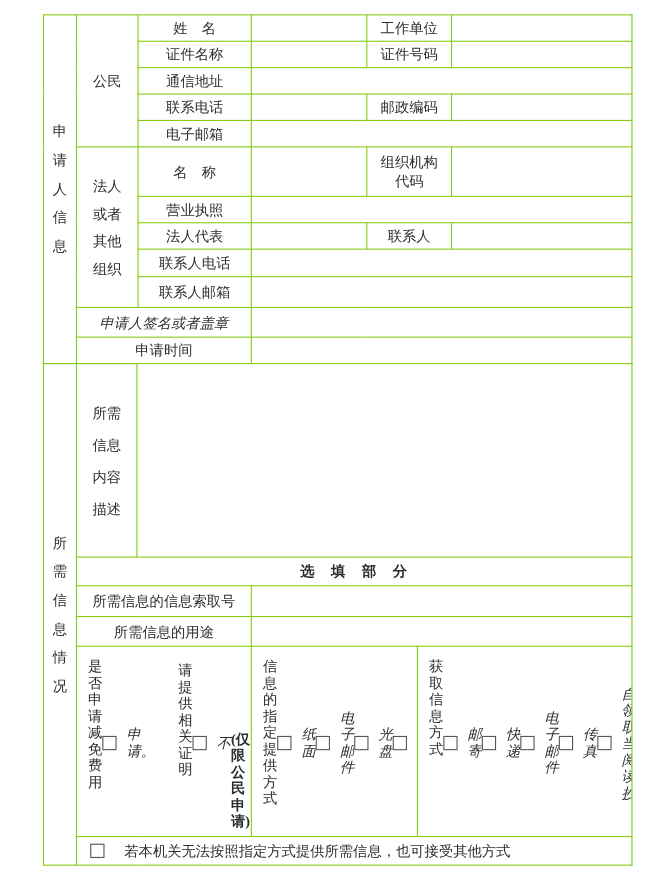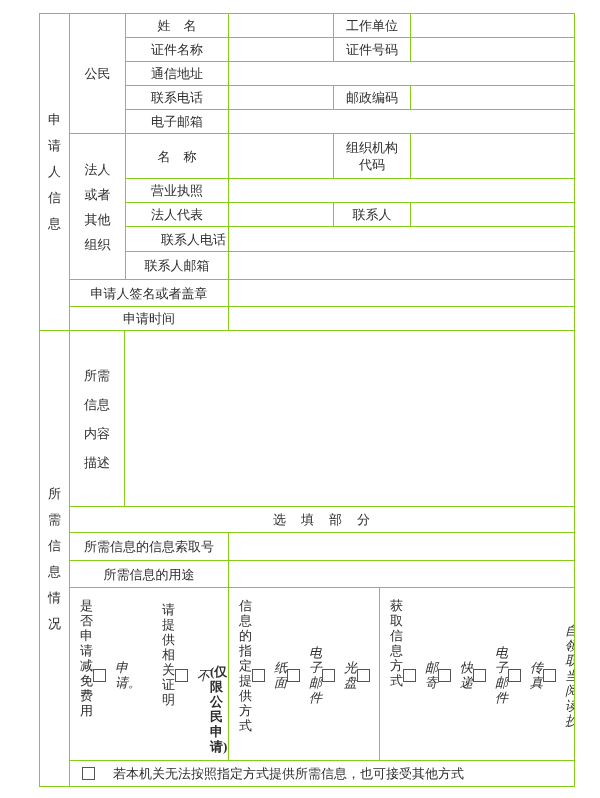--- a/index.html
+++ b/index.html
@@ -10,41 +10,41 @@
   }
   .form { position:absolute; left:39px; top:13px; width:535px; }
   table { border-collapse:collapse; table-layout:fixed; width:535px; }
   .t2 { margin-top:-1px; }
   td {
     border:1px solid #84cc16; font-size:13px; line-height:15px;
     text-align:center; vertical-align:middle; padding:0 2px; overflow:hidden;
   }
   
   .rh td      { height:23px; }
-  .rh9 td     { height:24px;text-align:right; }
+  .rh9 td     { height:24px; }
   .rh10 td    { height:27px; }
   .rtall td   { height:44px; }
-  .rsig td    { height:26px; }
+  .rsig td    { height:26px;font-style:italic; }
   .rtime td   { height:23px; }
   .rdesc td   { height:175px;text-align:center; }
   .rhdr td    { height:25px; }
   .ridx td    { height:27px; }
   .rpurp td   { height:26px; }
   .rcb td     { height:172px; }
   .rbot td    { height:25px; }
 
   .vcell { }
   .vtext { display:flex; flex-direction:column; align-items:center; justify-content:center; }
   .vtext span { line-height:26px; font-size:13px; }
   .gcell div { line-height:25px; }
   .lbl { }
   .val { background:#ffffff; }
   .two-line div { line-height:17px; }
   .desc-lbl div { line-height:29px; }
-  .opt-hdr { font-weight:normal; letter-spacing:1px; }
+  .opt-hdr { font-weight:bold; letter-spacing:1px; }
 
   .cbcell { vertical-align:top; text-align:left; }
   .cbwrap { display:flex; flex-direction:row; height:170px; padding:8px 4px 4px 8px; box-sizing:border-box; }
   .cb-title { line-height:15px; margin:2px 0 8px 0; }
   .cb-row { display:flex; align-items:center; gap:9px; margin:6px 0; line-height:15px;font-style:italic; }
   .cb-cont { margin:6px 0 6px 21px; line-height:15px; }
   .cb-note { margin-top:auto; line-height:15px;font-weight:bold; }
   .box { width:11px; height:11px; border:1px solid #555; background:#fff; flex:0 0 auto; display:inline-block; }
   .botcell { text-align:left; }
   .bot-row { display:flex; align-items:center; gap:18px; padding-left:10px; }

